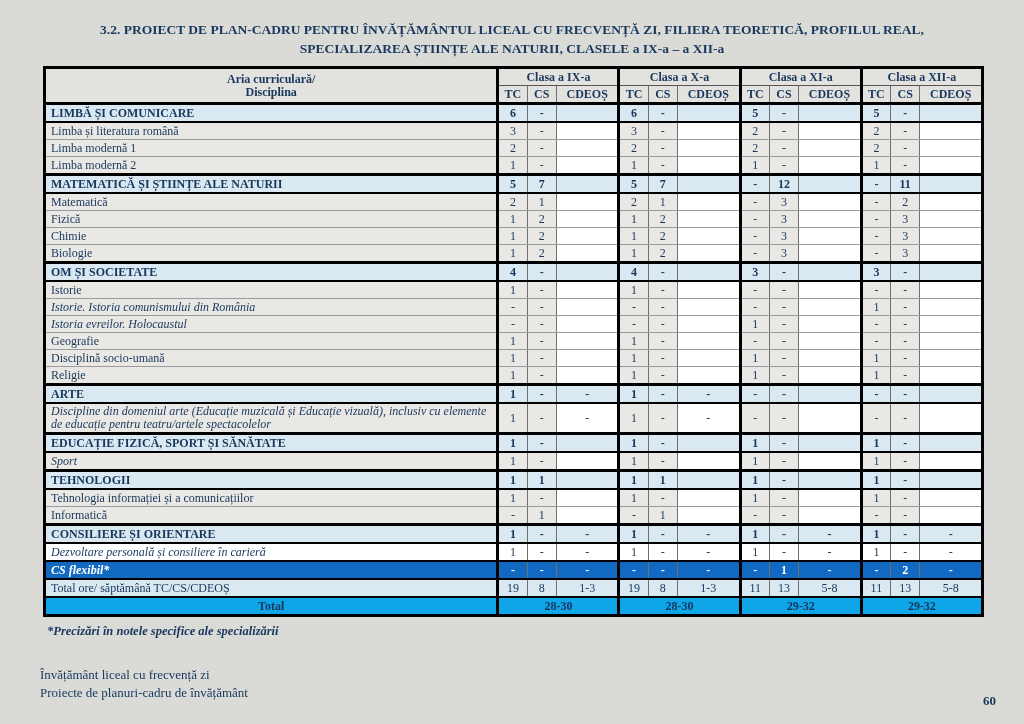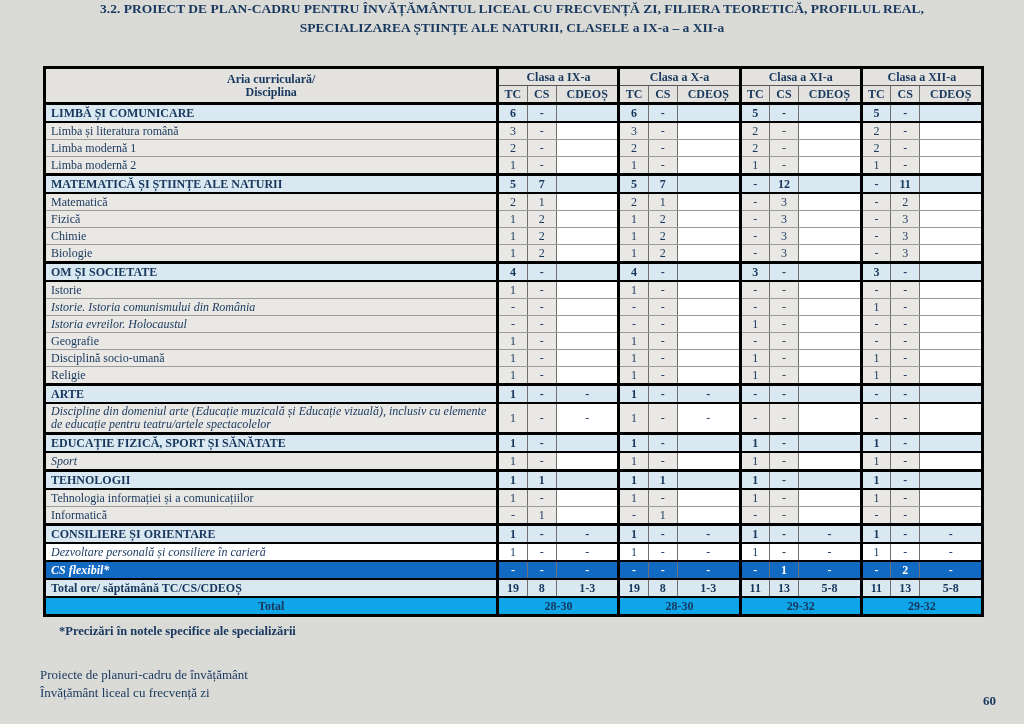--- a/index.html
+++ b/index.html
@@ -5,20 +5,21 @@
   html,body{margin:0;padding:0;}
   body{
     width:1024px;height:724px;
     background:#dadad7;
     font-family:"Liberation Serif", serif;
     color:#17375d;
     position:relative;
     overflow:hidden;
   }
   .page-title{
+    padding-top:21px;
     text-align:center;
     font-weight:bold;
     font-size:13.5px;
     line-height:1.4;
     color:#17375d;
   }
   .table-wrap{
     position:absolute;
     left:43px; top:66px;
     width:916px;
@@ -65,33 +66,34 @@
   tr.row-flex td{
     background:#1169c2;
     color:#ffffff;
     font-weight:bold;
     border-top:2px solid #000;
     border-bottom:2px solid #000;
   }
   tr.row-flex td.label-cell{font-style:italic;}
   tr.row-total td{
     background:#d9e8f1;
-    font-weight:bold;
+    font-weight:normal;
     border-top:2px solid #000;
     border-bottom:2px solid #000;
   }
   tr.row-grand td{
     background:#0ea5e9;
     font-weight:bold;
     text-align:center;
   }
   .footnote{
     margin-top:7px;
-    margin-left:16px;
-    font-weight:bold;
+    margin-left:4px;
+    font-weight:bold;
+    font-style:italic;
     font-size:12.5px;
   }
   .doc-footer{
     position:absolute;
     left:40px; top:666px;
     font-size:13px;
     line-height:1.35;
   }
   .page-number{
     position:absolute;
@@ -566,19 +568,19 @@
             <td colspan="3" class="group-start">29-32</td>
             <td colspan="3" class="group-start">29-32</td>
           </tr>
         </tbody>
     </table>
 
     <div class="footnote">*Precizări în notele specifice ale specializării</div>
   </div>
 
   <div class="doc-footer">
+    <div>Învățământ liceal cu frecvență zi</div>
     <div>Proiecte de planuri-cadru de învățământ</div>
-    <div>Învățământ liceal cu frecvență zi</div>
   </div>
 
   <div class="page-number">60</div>
 
 </div>
 
 </body></html>

